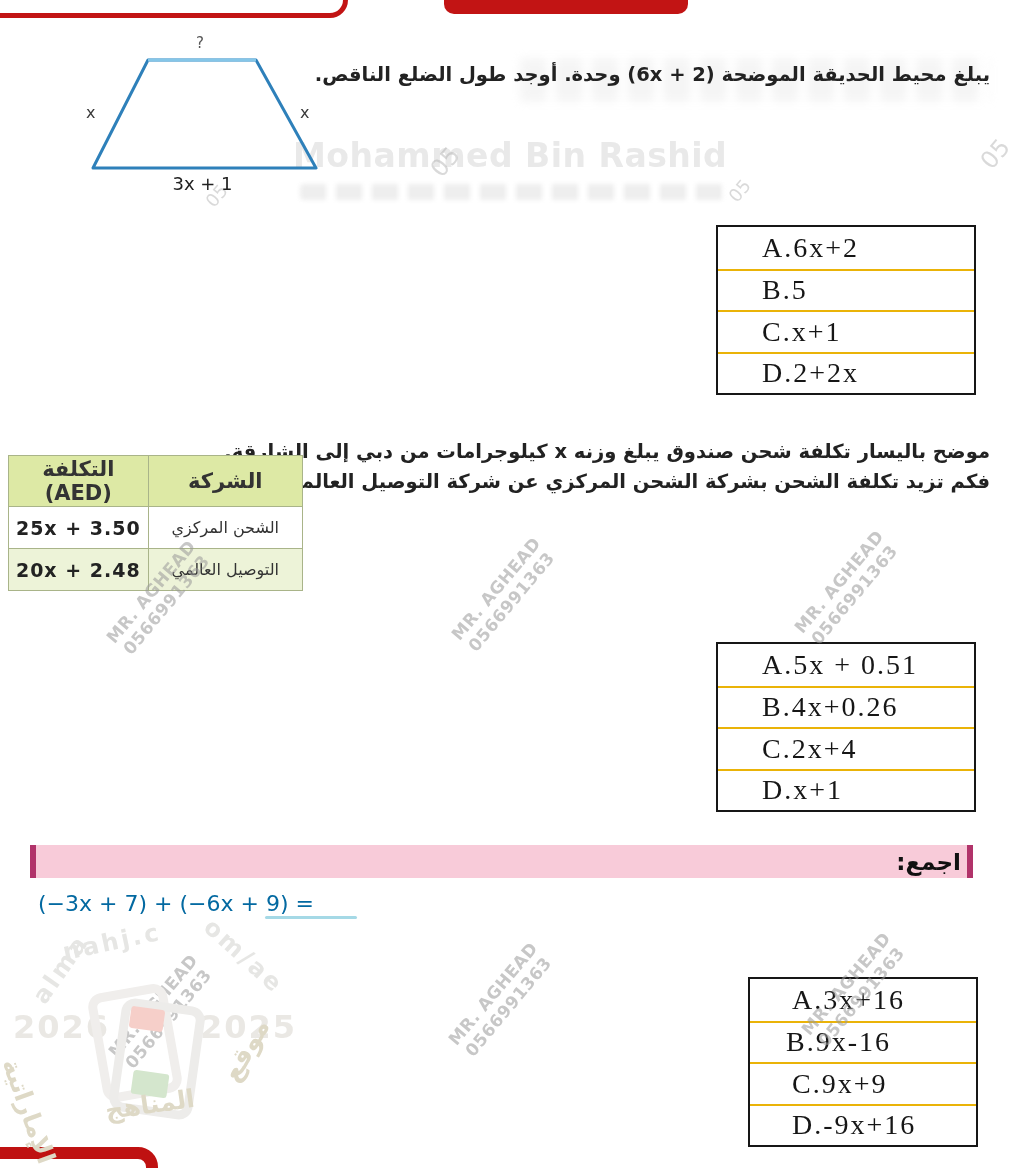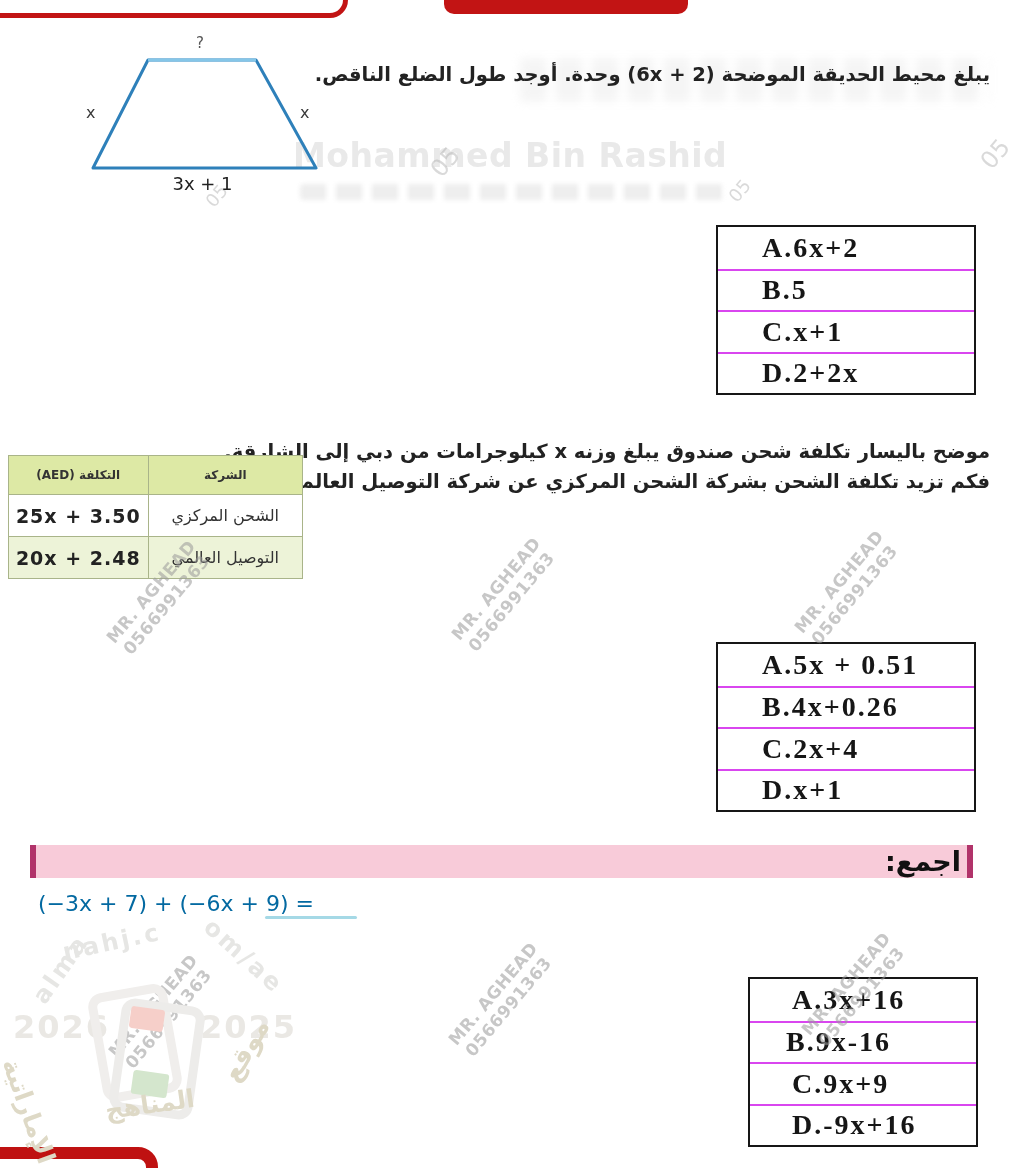--- a/index.html
+++ b/index.html
@@ -14,39 +14,39 @@
   #tab-right{position:absolute;left:444px;top:-8px;width:244px;height:22px;
     background:#c21414;border-radius:0 0 10px 10px;}
   #frame-bottom{position:absolute;left:-26px;top:1147px;width:160px;height:60px;
     border:12px solid #bf1111;border-radius:0 20px 0 0;background:#fff;}
   
   .qtext{position:absolute;direction:rtl;text-align:right;font-size:19.5px;
     font-weight:700;color:#222;white-space:nowrap;line-height:30px;}
   
   .figlabel{position:absolute;color:#3a3a3a;font-size:16px;}
   
-  .choices{position:absolute;background:#fff;border:2px solid #161616;font-weight:bold;}
-  .crow{box-sizing:border-box;height:41.5px;border-top:2px solid #d946ef;
+  .choices{position:absolute;background:#fff;border:2px solid #161616;}
+  .crow{box-sizing:border-box;height:41.5px;border-top:2px solid #eab308;
     font-family:"Liberation Serif",serif;font-size:28px;letter-spacing:2px;
     color:#161616;display:flex;align-items:center;padding-left:44px;}
   .crow:first-child{border-top:none;}
   
   #cost-table{position:absolute;left:8px;top:455px;width:295px;direction:rtl;
     border-collapse:collapse;}
   #cost-table th,#cost-table td{border:1px solid #a9b489;}
-  #cost-table th{background:#dde9a5;height:36px;font-size:12px;color:#333;font-weight:700;}
+  #cost-table th{background:#dde9a5;height:36px;font-size:21px;color:#333;font-weight:700;}
   #cost-table td{height:39px;text-align:center;}
   #cost-table td.company{font-size:16px;color:#333;}
   #cost-table td.cost{direction:ltr;font-size:19px;font-weight:600;color:#222;letter-spacing:1px;}
   #cost-table tr.tint td{background:#edf3d8;}
   
   #banner{position:absolute;left:30px;top:845px;width:943px;height:33px;background:#f8cbd9;}
   #banner .bar{position:absolute;top:0;bottom:0;width:6px;background:#b1336a;}
   #banner .bar.l{left:0;} #banner .bar.r{right:0;}
-  #banner .btxt{position:absolute;right:12px;top:0px;direction:rtl;font-size:27px;
+  #banner .btxt{position:absolute;right:12px;top:0px;direction:rtl;font-size:23px;
     font-weight:700;color:#111;line-height:34px;}
   
   #equation{position:absolute;left:38px;top:891px;font-size:22px;color:#0369a1;}
   #answer-line{position:absolute;left:265px;top:916px;width:92px;height:3px;
     background:#a5d9e6;border-radius:2px;}
   
   .wm{position:absolute;transform:rotate(-50deg);color:#9a9a9a;opacity:.55;
     font-weight:700;font-size:17px;line-height:1.2;letter-spacing:.5px;
     text-align:center;white-space:nowrap;}
   .pen{position:absolute;transform:rotate(-50deg);color:#b5b5b5;opacity:.5;font-size:24px;}

